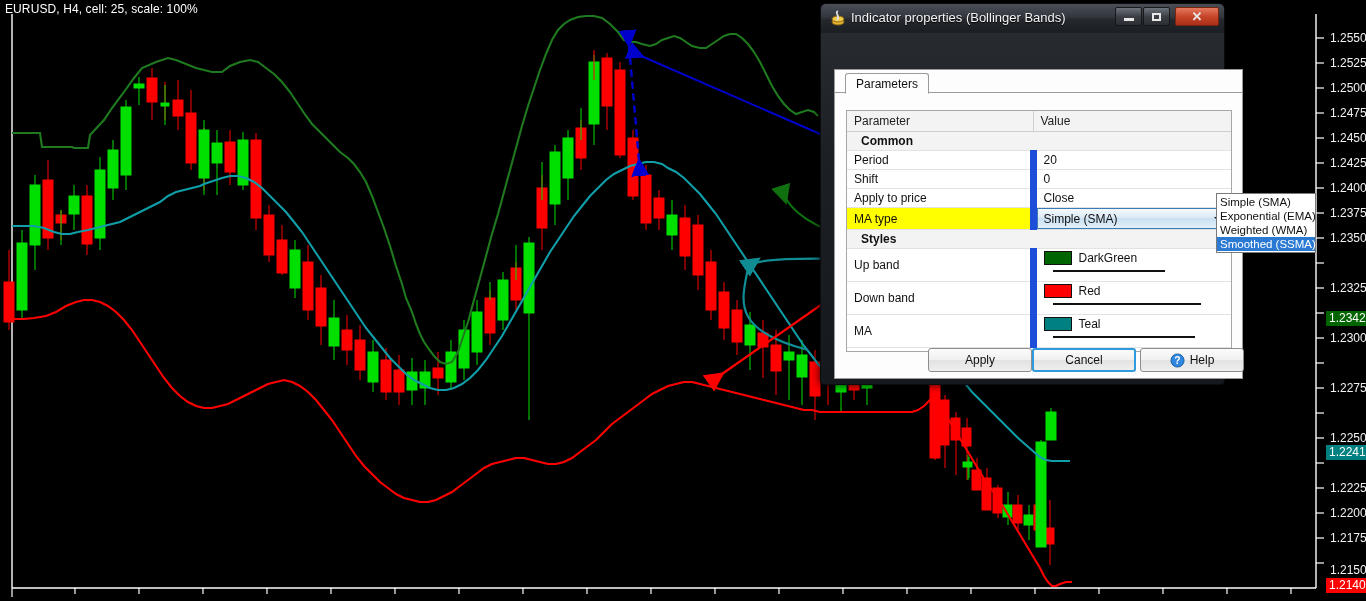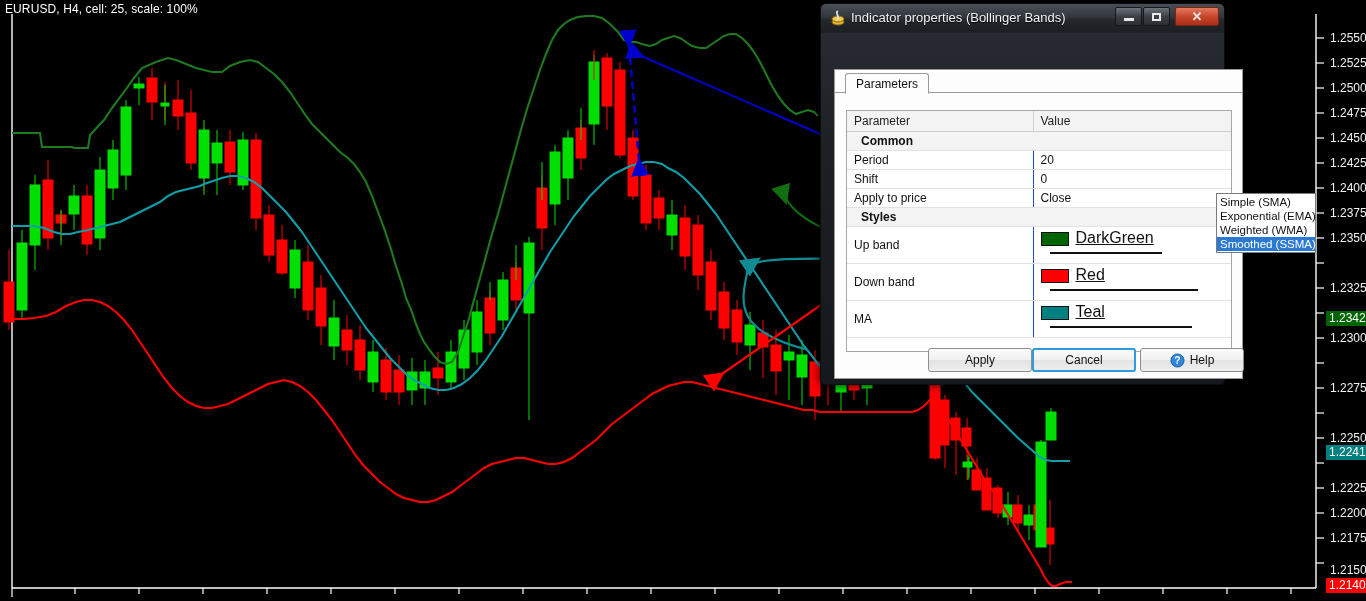--- a/index.html
+++ b/index.html
@@ -96,21 +96,21 @@
   table.params col.c1 { width: 186px; }
   table.params th {
     font-weight: normal; text-align: left; font-size: 12px; color: #222;
     background: #f3f3f3; padding: 3px 0 3px 7px;
     border-bottom: 1px solid #cfcfcf; border-right: 1px solid #cfcfcf;
     height: 19px;
   }
   table.params th:last-child { border-right: none; }
   table.params td {
     font-size: 12px; color: #111; padding: 2px 0 2px 7px; height: 19px;
-    border-bottom: 1px solid #e2e2e2; border-right: 1px solid #1d4ed8;
+    border-bottom: 1px solid #e2e2e2; border-right: 7px solid #1d4ed8;
     vertical-align: middle;
   }
   table.params td:last-child { border-right: none; }
   tr.group-row td {
     background: #f3f3f3; font-weight: bold; padding-left: 14px;
     border-right: none; color: #111;
   }
   td.hl-param {
     background: #ffff00 !important; color: #000;
   }
@@ -124,21 +124,21 @@
   .combo-text { font-size: 12px; color: #111; padding-left: 6px; }
   .combo-arrow {
     position: absolute; right: 6px; top: 8px;
     width: 0; height: 0; border-left: 5px solid transparent;
     border-right: 5px solid transparent; border-top: 5px solid #111;
   }
   .swatch {
     display: inline-block; width: 28px; height: 14px;
     border: 1px solid #111; vertical-align: -3px; margin-right: 7px;
   }
-  .colorname { font-size: 16px; color: #111; text-decoration: underline; }
+  .colorname { font-size: 12px; color: #111; }
   .lineproxy {
     display: inline-block; height: 0; border-top: 2px solid #111;
     vertical-align: 4px; margin-left: 9px;
   }
 
   
   #ma-dropdown {
     position: absolute; left: 1216px; top: 193px; width: 100px;
     background: #ffffff; border: 1px solid #7a7a7a;
     z-index: 40; padding: 1px 0 1px 0;
@@ -651,20 +651,29 @@
               <td>20</td>
             </tr>
             <tr>
               <td>Shift</td>
               <td>0</td>
             </tr>
             <tr>
               <td>Apply to price</td>
               <td>Close</td>
             </tr>
+            <tr>
+              <td class="hl-param">MA type</td>
+              <td class="combo-cell">
+                <div class="combo">
+                  <span class="combo-text">Simple (SMA)</span>
+                  <span class="combo-arrow"></span>
+                </div>
+              </td>
+            </tr>
             <tr class="group-row">
               <td colspan="2">Styles</td>
             </tr>
             <tr>
               <td>Up band</td>
               <td>
                 <span class="swatch" style="background:#006400"></span><span class="colorname">DarkGreen</span><span class="lineproxy" style="width:112px;border-top-width:2px"></span>
               </td>
             </tr>
             <tr>

